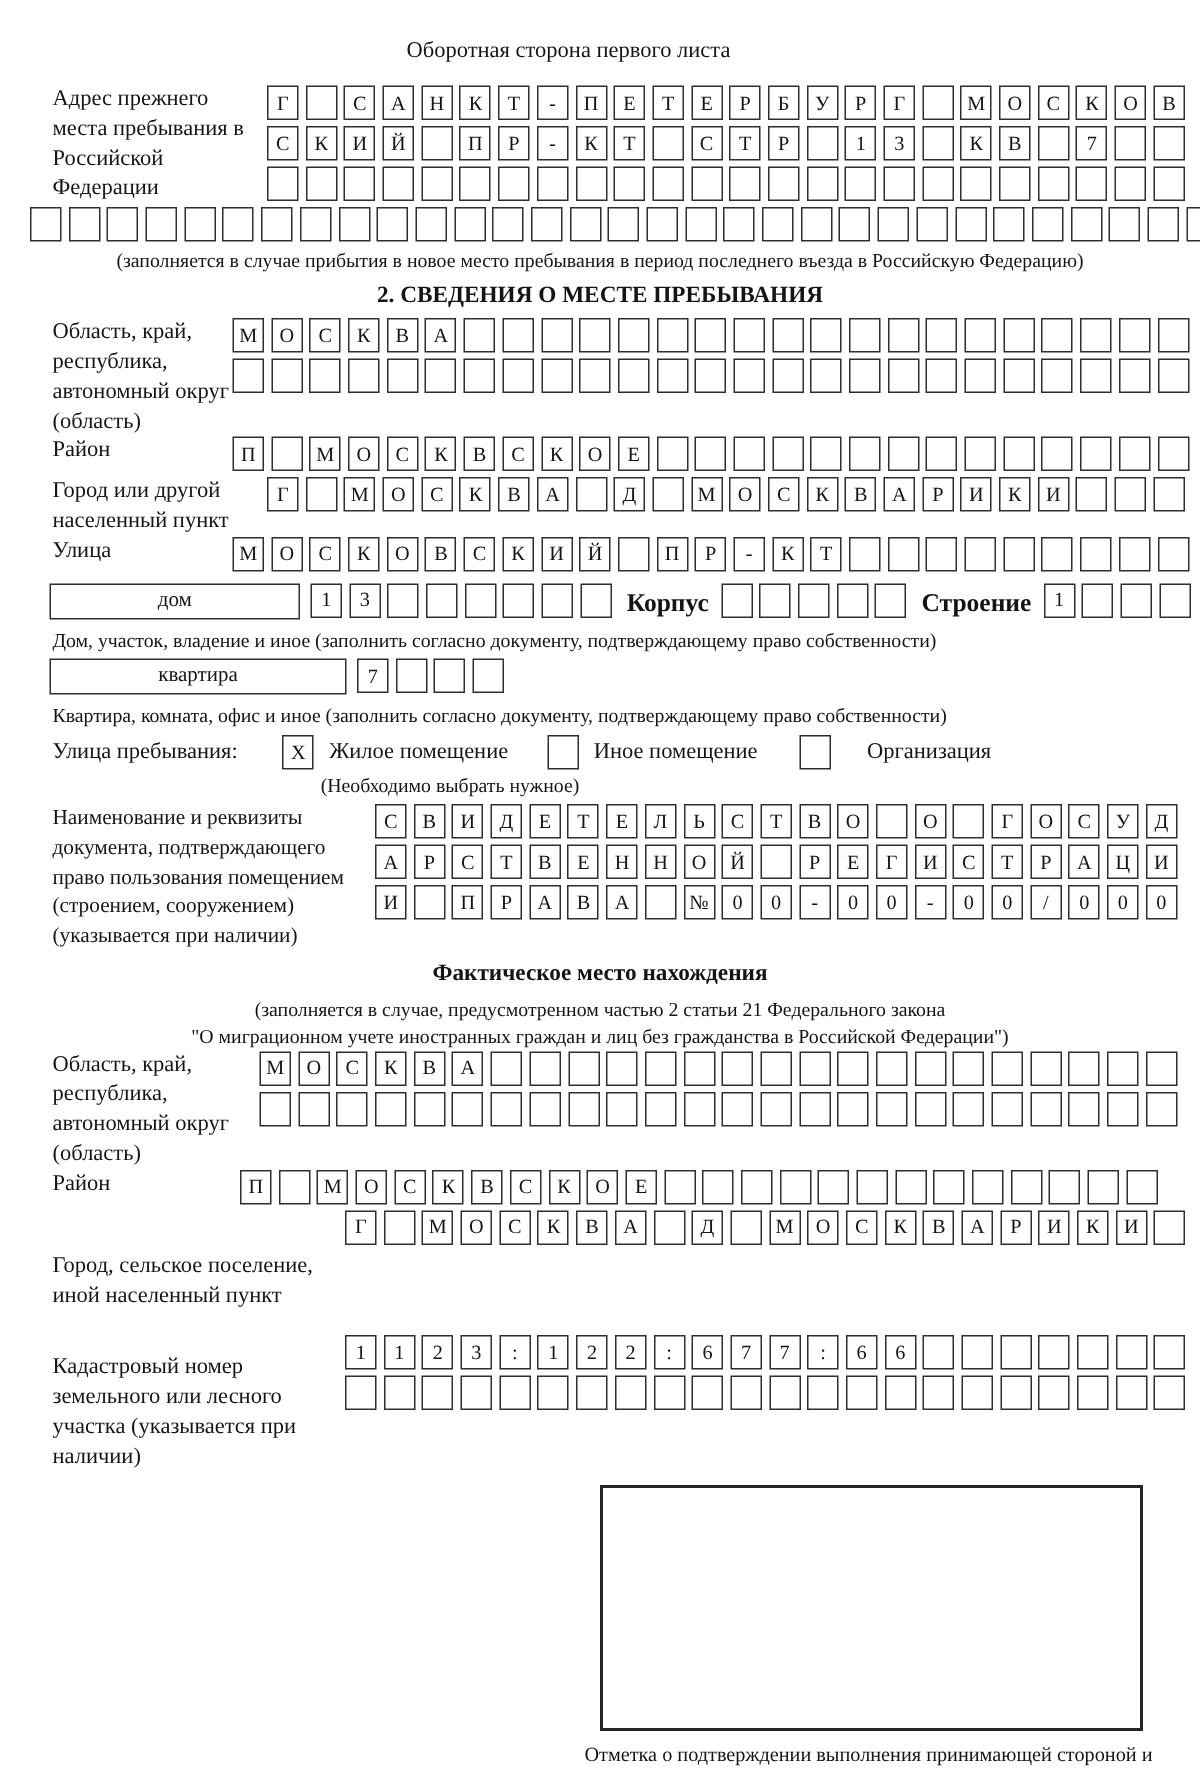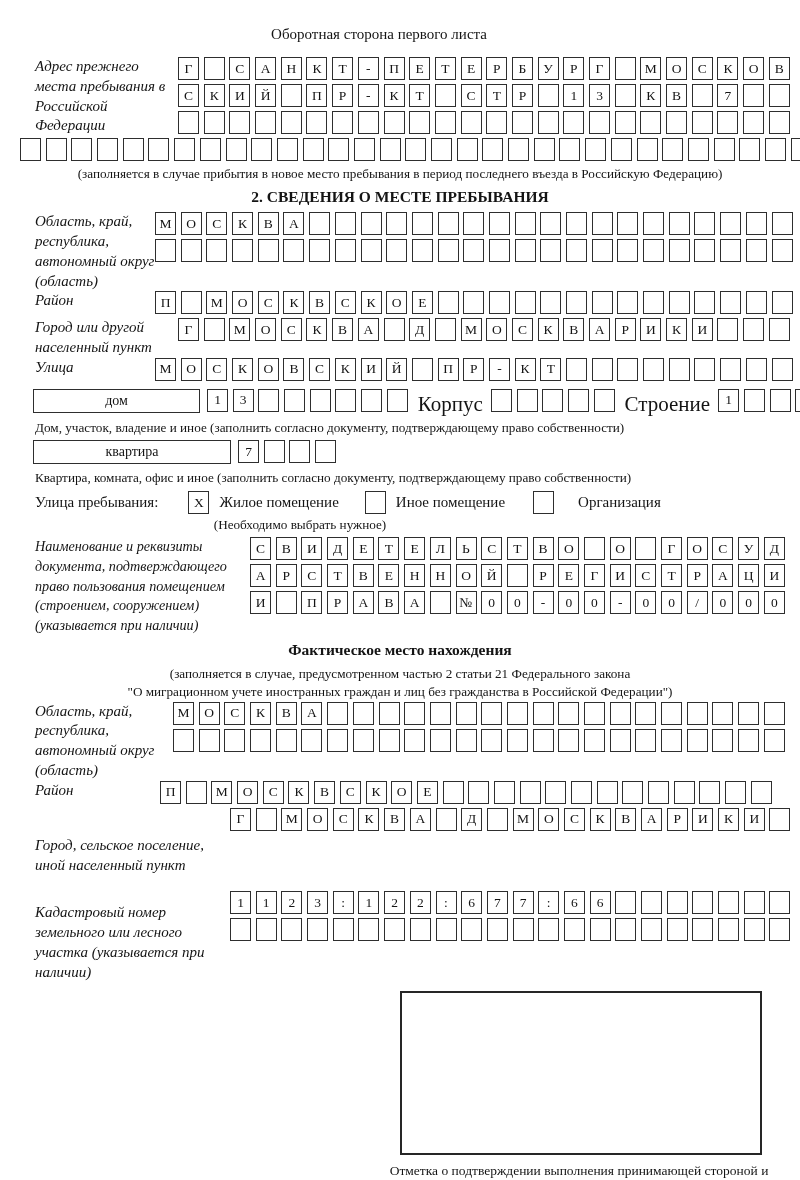--- a/index.html
+++ b/index.html
@@ -5,21 +5,21 @@
   html,body{margin:0;padding:0;background:#ffffff;}
   body{
     width:800px;height:1180px;overflow:hidden;position:relative;
     font-family:"Liberation Serif","DejaVu Serif",serif;
     color:#141414;font-size:15px;
   }
   .corner{
     text-align:center;margin:26px 42px 0 0;font-size:15px;
   }
   .field{display:flex;align-items:flex-start;}
-  .flabel{line-height:1.32;font-size:15px;flex:none;font-style:italic;}
+  .flabel{line-height:1.32;font-size:15px;flex:none;}
   .rows{flex:none;}
   .cellrow{display:flex;gap:4.7px;margin-bottom:4px;}
   .cell{
     flex:none;width:19px;height:21px;border:1.6px solid #2e2e2e;
     display:flex;align-items:center;justify-content:center;
     font-size:13.5px;font-family:"Liberation Serif",serif;
   }
   .note{font-size:13.2px;line-height:1.3;}
   .center{text-align:center;}
   .h2{font-weight:bold;text-align:center;font-size:15.5px;margin:6px 0 6px 0;}
@@ -30,21 +30,21 @@
   .lab-143{width:143px;margin-left:35px;}
   .lab-125{width:125px;margin-left:35px;}
   .lab-195{width:195px;margin-left:35px;margin-top:28px;}
   .lab-215{width:215px;margin-left:35px;font-size:14.2px;line-height:1.38;}
   .boxlabel{
     flex:none;border:1.7px solid #2e2e2e;height:22px;display:flex;
     align-items:center;justify-content:center;font-size:14px;margin-right:7px;
   }
   .dombox{width:165px;}
   .kvbox{width:196px;}
-  .inline-lab{flex:none;margin:3px 8px 0 10px;font-size:21px;}
+  .inline-lab{flex:none;margin:3px 8px 0 10px;font-size:17px;font-weight:bold;}
   .domrow{display:flex;align-items:flex-start;margin:4px 0 2px 33px;}
   .mesto{display:flex;align-items:center;margin:5px 0 2px 35px;}
   .cbx{
     flex:none;width:19px;height:21px;border:1.7px solid #2e2e2e;
     display:flex;align-items:center;justify-content:center;font-size:13.5px;
   }
   .mesto .opt{margin-left:10px;}
   .mesto .gap1{margin-left:30px;} .mesto .gap2{margin-left:26px;} .mesto .gap3{margin-left:28px;}
   .stamp{
     margin:8px 0 0 400px;width:358px;height:160px;border:2px solid #262626;

